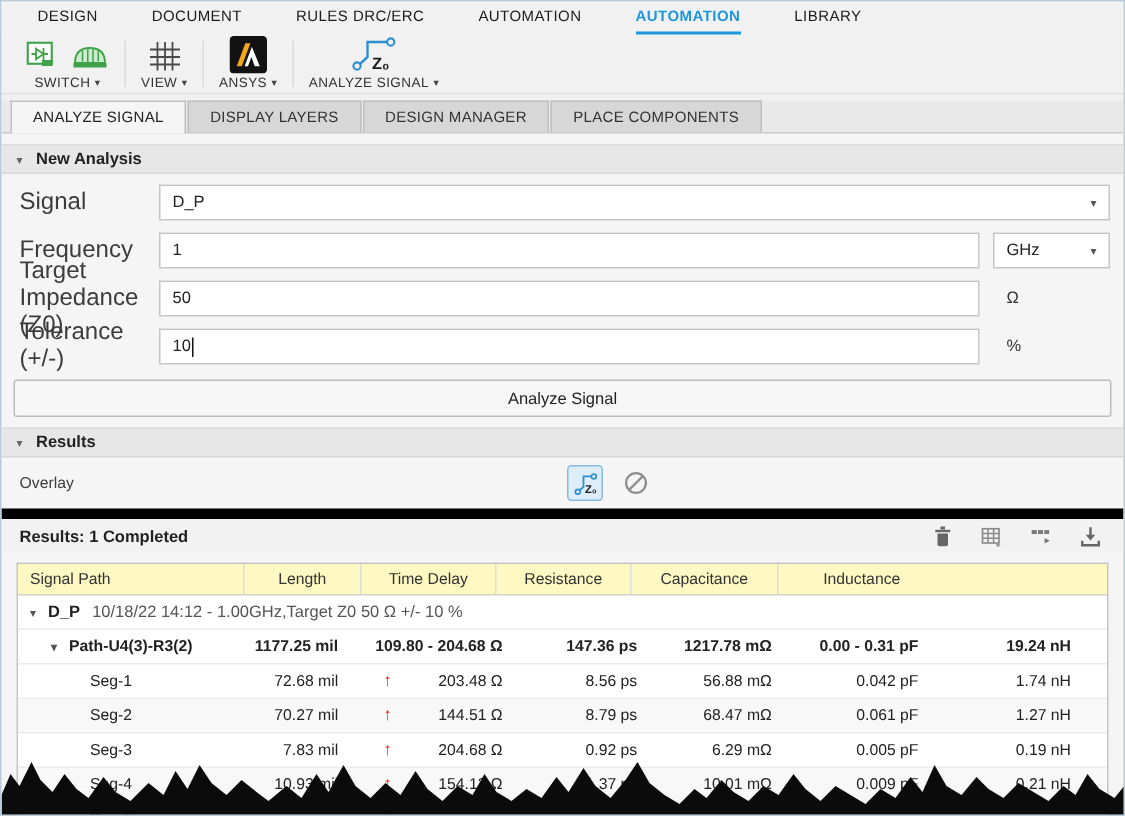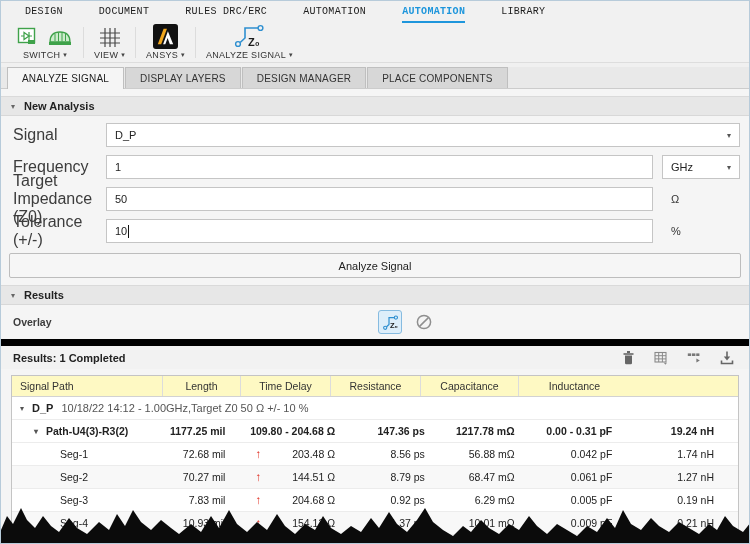--- a/index.html
+++ b/index.html
@@ -4,21 +4,21 @@
 <style>
   * { margin:0; padding:0; box-sizing:border-box; }
   body { background:#ffffff; font-family:"Liberation Sans", sans-serif; }
   .canvas { position:relative; width:750px; height:544px; background:#f5f5f5;
             border:1px solid #b7cbda; overflow:hidden; }
 
   
   .ribbon { height:22px; background:#f1f1f1; display:flex; align-items:stretch;
             padding-left:24px; gap:36px; }
   .rtab { display:flex; align-items:center; font-size:10px; color:#1c1c1c;
-          letter-spacing:.3px; border-bottom:2px solid transparent; cursor:default;font-family:Liberation Mono, monospace; }
+          letter-spacing:.3px; border-bottom:2px solid transparent; cursor:default; }
   .rtab.active { color:#1e96dc; border-bottom-color:#1e96dc; font-weight:bold; }
 
   
   .toolbar { height:40px; background:#f1f1f1; border-bottom:1px solid #dddddd;
              display:flex; align-items:stretch; padding-left:6px; }
   .tgroup { display:flex; flex-direction:column; align-items:center;
             justify-content:flex-end; padding:2px 10px 2px; }
   .ticons { flex:1; display:flex; align-items:center; gap:7px; }
   .tlabel { font-size:9px; color:#333; letter-spacing:.3px; display:flex;
             align-items:center; gap:3px; margin-top:1px; }
@@ -59,21 +59,21 @@
   .unit-sym { font-size:11px; color:#333; padding-left:9px; }
   .caret-line { display:inline-block; width:1px; height:13px; background:#111; margin-left:1px; }
 
   .analyze-btn { margin:9px 8px 0; height:25px; background:#f6f6f6;
           border:1px solid #bdbdbd; border-radius:2px; display:flex;
           align-items:center; justify-content:center; font-size:11px; color:#222; }
 
   
   .overlay-row { height:34px; position:relative; display:flex; align-items:center;
           padding-left:12px; }
-  .overlay-label { font-size:10.5px; color:#3c3c3c;font-weight:bold; }
+  .overlay-label { font-size:10.5px; color:#3c3c3c; }
   .overlay-btns { position:absolute; left:377px; top:5px; display:flex; gap:10px;
           align-items:center; }
   .ov-btn { width:24px; height:24px; border-radius:3px; display:flex;
           align-items:center; justify-content:center; }
   .ov-btn.selected { background:#ddeefa; border:1px solid #86bbe0; }
 
   .status-row { height:30px; background:#f2f2f2; border-top:7px solid #000000;
           display:flex; align-items:center; padding:0 14px 0 12px; }
   .status-text { font-size:11px; font-weight:bold; color:#222; }
   .status-icons { margin-left:auto; display:flex; gap:17px; align-items:center; }

